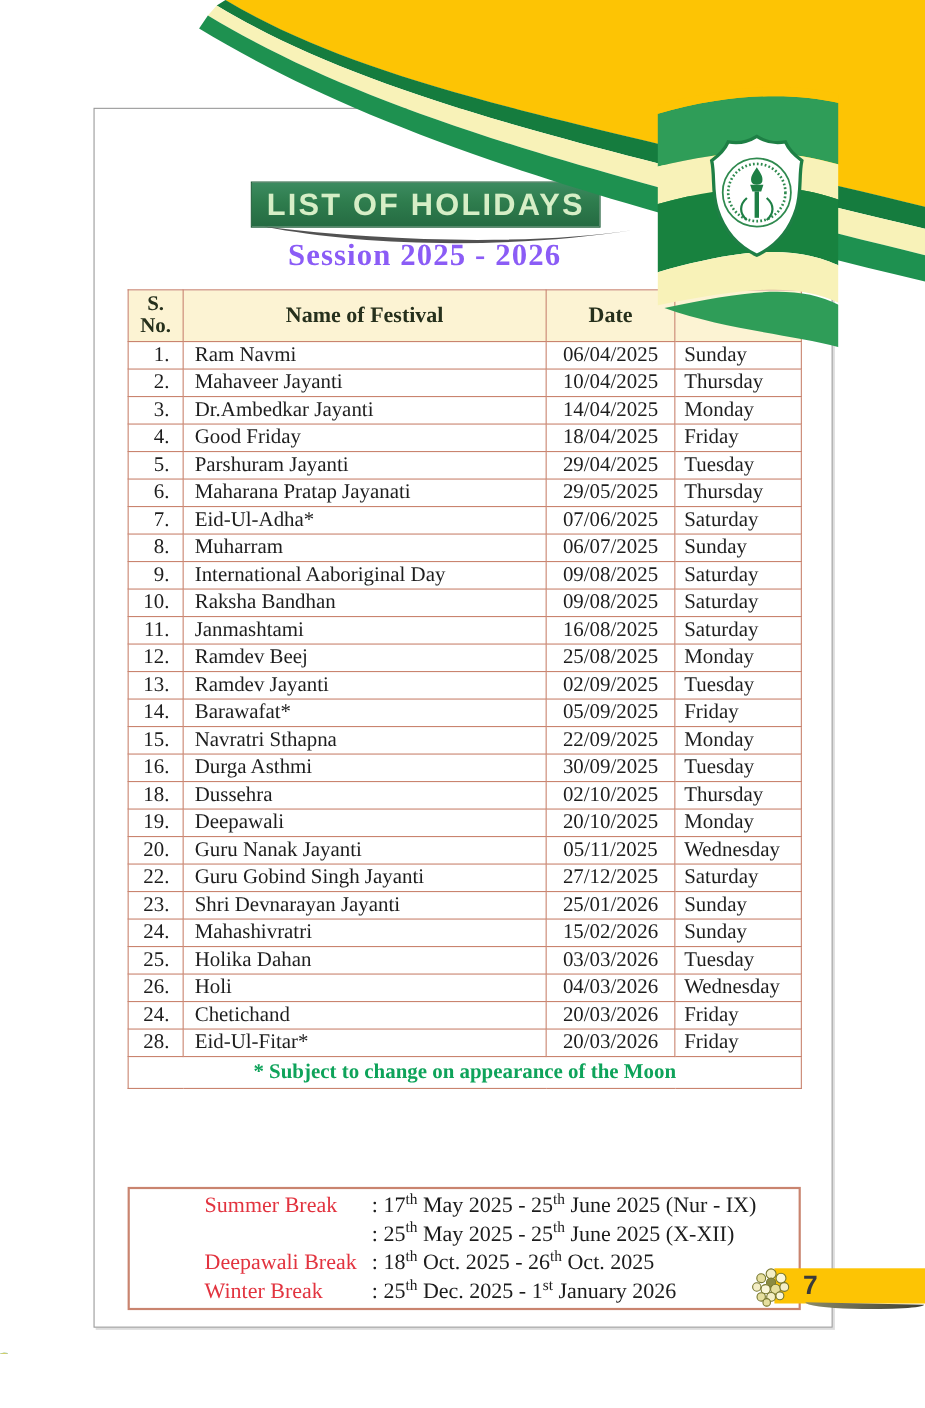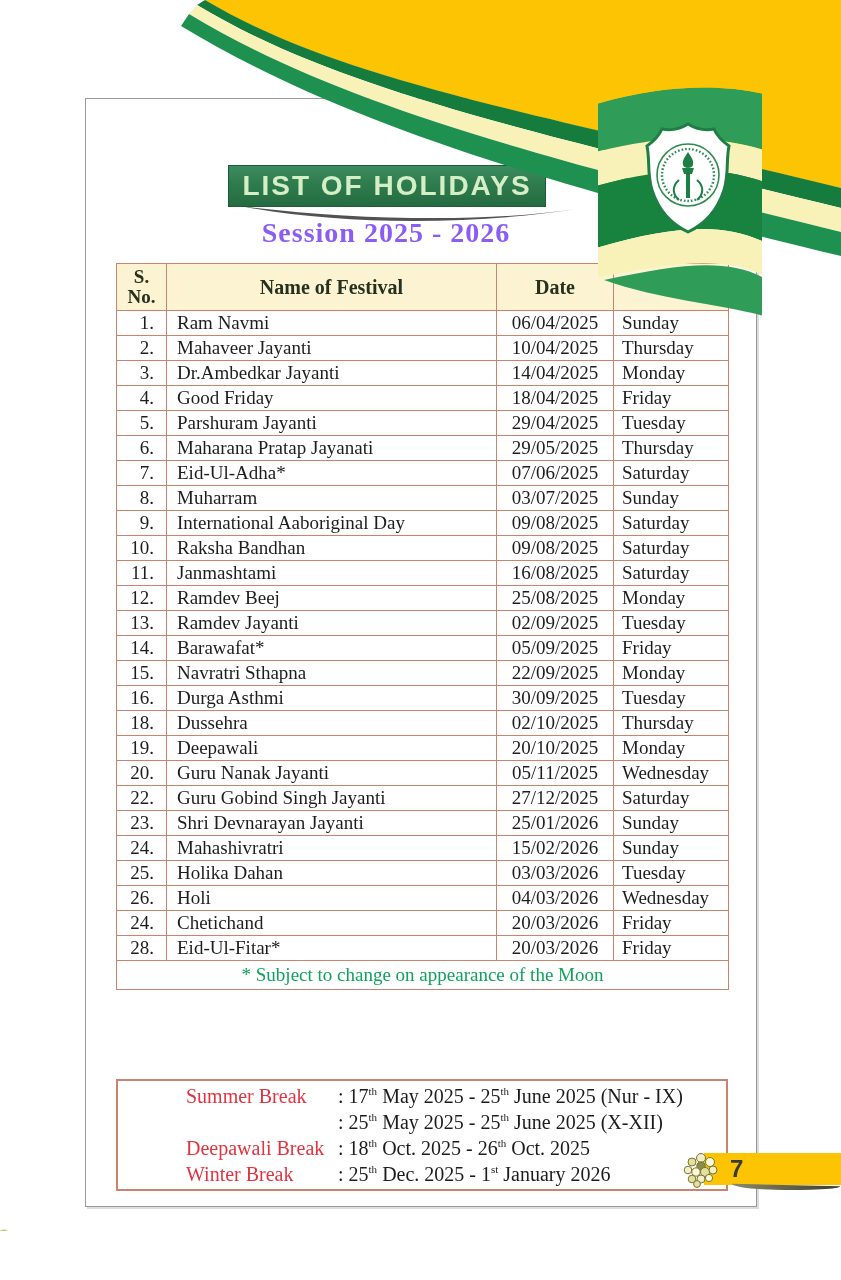--- a/index.html
+++ b/index.html
@@ -35,32 +35,32 @@
     background:#fcf3d3;height:46px;font-size:20px;color:#26301c;
     font-weight:bold;text-align:center;padding:0;
   }
   thead .two-line{line-height:1.05;font-size:19px;}
   tbody td{height:24px;font-size:19px;color:#1d1d1d;padding:0;line-height:1.05;}
   td.td-sno{text-align:right;padding-right:12px;}
   td.td-name{padding-left:10px;}
   td.td-date{text-align:center;}
   td.td-day{padding-left:8px;}
   tr.note-row td{
-    height:28px;text-align:center;color:#0ea35a;font-weight:normal;font-size:19px;
+    height:28px;text-align:center;color:#0ea35a;font-weight:bold;font-size:19px;
   }
   
   .breaks{
     position:absolute;left:30px;top:980px;width:612px;height:112px;
     border:2px solid #c9846f;box-sizing:border-box;
     display:grid;grid-template-columns:152px 1fr;align-content:center;
     row-gap:1px;padding-left:68px;font-size:20px;
   }
   .bk-label{color:#e2333f;height:25px;line-height:25px;}
   .bk-value{color:#1c1c1c;height:25px;line-height:25px;}
-  .bk-value sup{font-size:11px;line-height:0;}
+  .bk-value sup{font-size:14px;line-height:0;}
   
   .decor-top{position:absolute;left:0;top:0;z-index:3;pointer-events:none;}
   .decor-bottom{position:absolute;left:0;top:1180px;z-index:2;pointer-events:none;}
   .page-band{
     position:absolute;left:704px;top:1153px;width:137px;height:32px;
     background:#fdc404;z-index:4;
   }
   .page-band .num{
     position:absolute;left:26px;top:2px;font-family:"Liberation Sans", sans-serif;
     font-size:24px;font-weight:bold;color:#3a3a3a;
@@ -143,21 +143,21 @@
           </tr>
           <tr>
             <td class="td-sno">7.</td>
             <td class="td-name">Eid-Ul-Adha*</td>
             <td class="td-date">07/06/2025</td>
             <td class="td-day">Saturday</td>
           </tr>
           <tr>
             <td class="td-sno">8.</td>
             <td class="td-name">Muharram</td>
-            <td class="td-date">03/07/2025</td>
+            <td class="td-date">06/07/2025</td>
             <td class="td-day">Sunday</td>
           </tr>
           <tr>
             <td class="td-sno">9.</td>
             <td class="td-name">International Aaboriginal Day</td>
             <td class="td-date">09/08/2025</td>
             <td class="td-day">Saturday</td>
           </tr>
           <tr>
             <td class="td-sno">10.</td>

